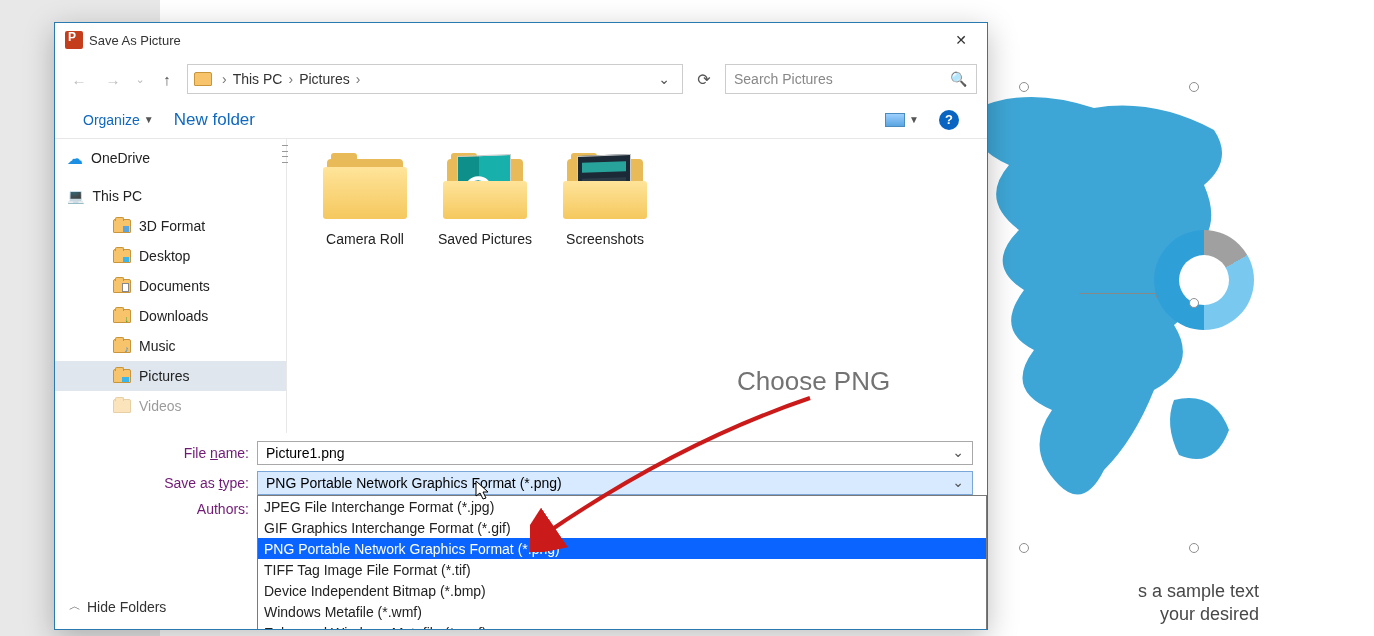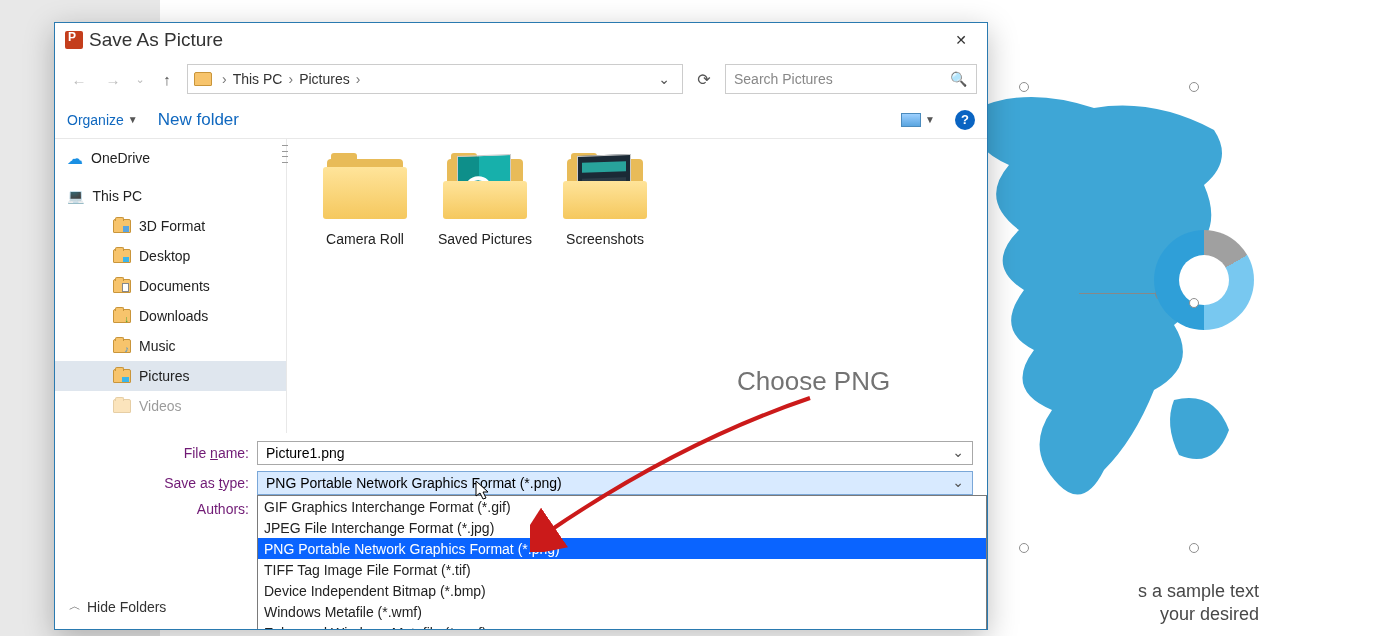--- a/index.html
+++ b/index.html
@@ -14,37 +14,37 @@
 .slide-text { position:absolute; right: 115px; top: 580px; font-size:18px; color:#484848; line-height:1.3; text-align:right; }
 .slide-connector { position:absolute; right: 215px; top: 293px; width: 80px; height: 1px; background:#888; }
 .slide-connector::after { content:""; position:absolute; right:-8px; top:-5px; width:12px; height:12px; border-radius:50%; background:#888; }
 
 
 .dialog { position:absolute; left: 54px; top: 22px; width: 934px; height: 608px; background: #fff; border: 1px solid #2a7ab0; box-shadow: 0 8px 28px rgba(0,0,0,0.25); display:flex; flex-direction:column; overflow:hidden; }
 
 .titlebar { height: 34px; display:flex; align-items:center; padding: 0 6px; }
 .titlebar .app-icon { width:18px; height:18px; margin: 0 6px 0 4px; background:#c43e1c; position:relative; border-radius:2px; }
 .titlebar .app-icon::after { content:"P"; position:absolute; left:3px; top:-1px; color:#fff; font-size:12px; font-weight:bold; }
-.titlebar .title-text { font-size: 19px; color:#333; flex:1; }
+.titlebar .title-text { font-size: 13px; color:#333; flex:1; }
 .titlebar .close { width:40px; height:28px; text-align:center; font-size:14px; line-height:28px; color:#333; cursor:pointer; }
 
 .navbar { height:44px; display:flex; align-items:center; padding: 0 10px; gap:6px; }
 .navbtn { width:28px; height:28px; display:flex; align-items:center; justify-content:center; color:#7a7a7a; font-size:15px; }
 .navbtn.disabled { color:#bbb; }
 .navbtn.up { color:#555; }
 .address { flex:1; height:30px; border:1px solid #ccc; display:flex; align-items:center; padding:0 6px; font-size:14px; color:#333; gap:4px; }
 .address .folder-glyph { width:18px; height:14px; background:#f7c46c; border:1px solid #c9953a; border-radius:2px 2px 1px 1px; margin-right:4px; position:relative; }
 .address .sep { color:#777; margin:0 2px; }
 .address .filler { flex:1; }
 .address .drop { color:#555; margin-right:6px; }
 .refresh { width:30px; height:30px; border-left:0; display:flex; align-items:center; justify-content:center; color:#555; }
 .search { width:252px; height:30px; border:1px solid #ccc; padding:0 8px; font-size:14px; color:#888; position:relative; display:flex; align-items:center; }
 .search .mag { position:absolute; right:8px; color:#555; }
 
-.toolbar { height:38px; display:flex; align-items:center; padding: 0 12px; gap:20px; border-bottom:1px solid #e8e8e8; }
+.toolbar { height:38px; display:flex; align-items:center; padding: 0 28px; gap:20px; border-bottom:1px solid #e8e8e8; }
 .toolbar .org { color:#1068bf; font-size:14px; display:flex; align-items:center; gap:4px; }
 .toolbar .org .caret { color:#555; font-size:10px; }
 .toolbar .newfolder { color:#1068bf; font-size:17px; }
 .toolbar .spacer { flex:1; }
 .toolbar .view-btn { display:flex; align-items:center; gap:4px; }
 .toolbar .view-icon { width:20px; height:14px; border:1px solid #4b8bbd; background: linear-gradient(#9dd0ff,#5aa5e0); }
 .toolbar .help { width:20px; height:20px; border-radius:50%; background:#0a64c2; color:#fff; font-size:13px; display:flex; align-items:center; justify-content:center; font-weight:bold; }
 
 .body { flex:1; display:flex; min-height:0; }
 .sidebar { width:232px; border-right:1px solid #e8e8e8; position:relative; padding-top:4px; font-size:14px; color:#222; }
@@ -258,22 +258,22 @@
       <div class="field combo type">
           <span>PNG Portable Network Graphics Format (*.png)</span>
         </div>
     </div>
     <div class="formrow">
       <div class="lbl">Authors:</div>
       <div style="flex:1;"></div>
     </div>
 
     <div class="dropdown" id="type-dropdown">
+        <div class="opt">JPEG File Interchange Format (*.jpg)</div>
         <div class="opt">GIF Graphics Interchange Format (*.gif)</div>
-        <div class="opt">JPEG File Interchange Format (*.jpg)</div>
         <div class="opt highlight">PNG Portable Network Graphics Format (*.png)</div>
         <div class="opt">TIFF Tag Image File Format (*.tif)</div>
         <div class="opt">Device Independent Bitmap (*.bmp)</div>
         <div class="opt">Windows Metafile (*.wmf)</div>
         <div class="opt">Enhanced Windows Metafile (*.emf)</div>
       </div>
 
     <div class="hide-folders">
       <span class="chev">︿</span>
       <span>Hide Folders</span>

